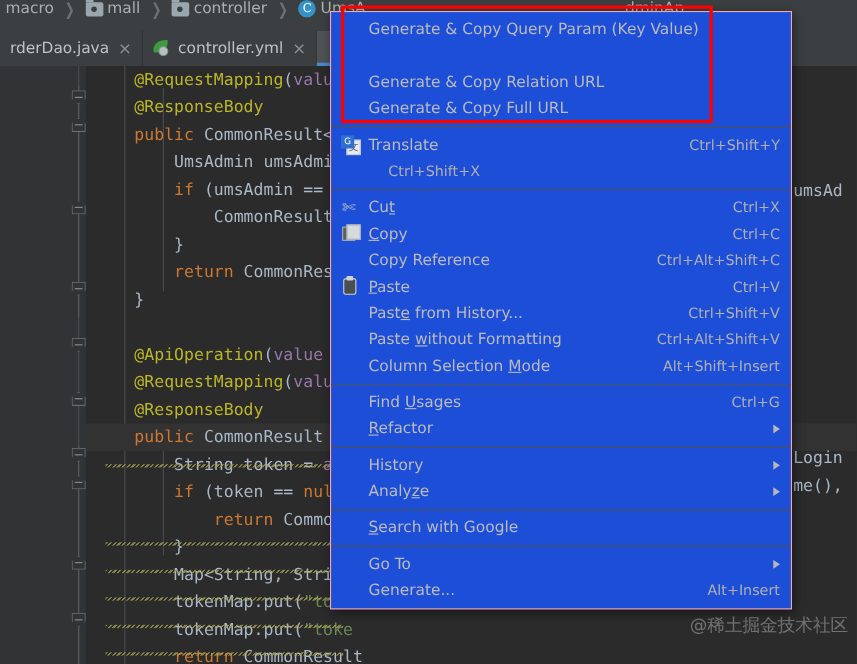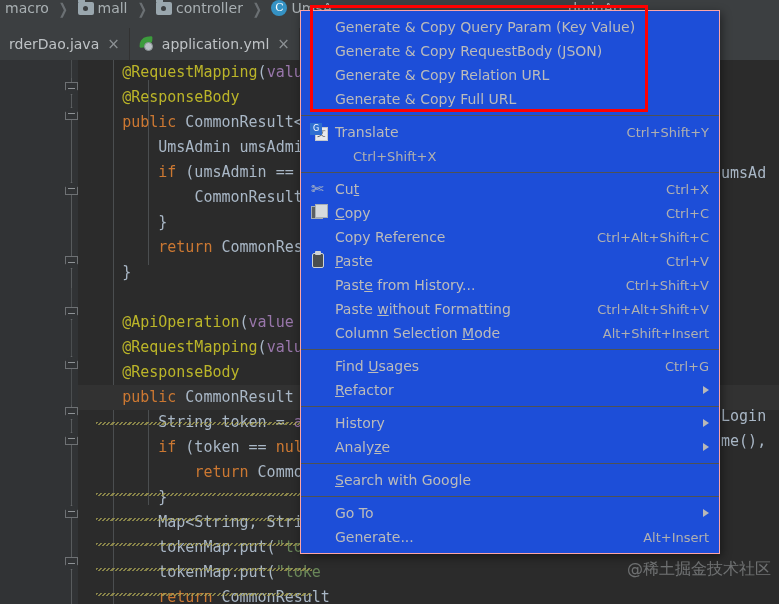--- a/index.html
+++ b/index.html
@@ -354,21 +354,21 @@
   <div class="tab-bar">
     <div class="tab">
       <span class="tab-label">rderDao.java</span>
       <span class="tab-close">×</span>
     </div>
     <div class="tab">
       <span class="icon-yml">
           <span class="leaf"></span>
           <span class="dot"></span>
         </span>
-      <span class="tab-label">application.yml</span>
+      <span class="tab-label">controller.yml</span>
       <span class="tab-close">×</span>
     </div>
     <div class="tab active" style="width:62px;justify-content:flex-end">
       <span class="tab-close">×</span>
     </div>
     <div class="tab">
       <span class="icon-class">C</span>
       <span class="tab-label">U</span>
     </div>
   </div>
@@ -426,21 +426,20 @@
     <div class="code" id="code-right" style="left:712px;width:67px"><div class="ln" style="position: absolute; top: 101px; left: 0px; padding-left: 0px;"> umsAd</div><div class="ln" style="position: absolute; top: 344px; left: 0px; padding-left: 0px;">nLogin</div><div class="ln" style="position: absolute; top: 369px; left: 0px; padding-left: 0px;">ame(),</div></div>
   </div>
 
   <div class="ctx-menu" id="ctx-menu">
       <div class="ctx-item">
         <span class="ctx-icon"></span>
         <span class="ctx-label">Generate &amp; Copy Query Param (Key Value)</span>
       </div>
       <div class="ctx-item">
         <span class="ctx-icon"></span>
-        <span class="ctx-label">Generate &amp; Copy RequestBody (JSON)</span>
       </div>
       <div class="ctx-item">
         <span class="ctx-icon"></span>
         <span class="ctx-label">Generate &amp; Copy Relation URL</span>
       </div>
       <div class="ctx-item">
         <span class="ctx-icon"></span>
         <span class="ctx-label">Generate &amp; Copy Full URL</span>
       </div>
       <div class="ctx-sep"></div>

